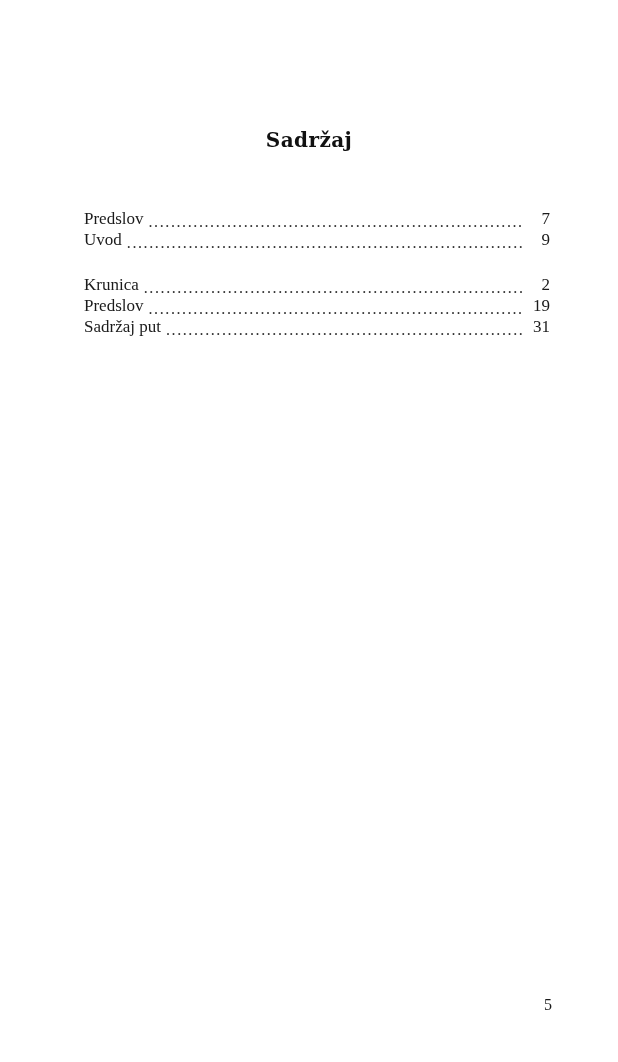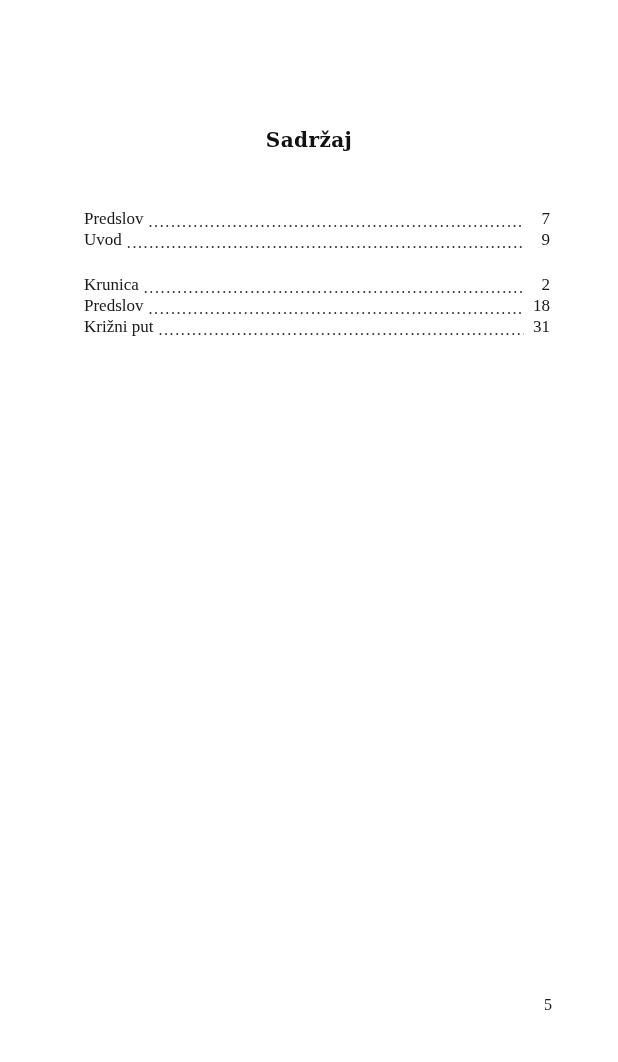--- a/index.html
+++ b/index.html
@@ -110,25 +110,25 @@
 
       <div class="toc-row">
         <span class="toc-label">Krunica</span>
         <span class="toc-leader">..................................................................................</span>
         <span class="toc-page">2</span>
       </div>
 
       <div class="toc-row">
         <span class="toc-label">Predslov</span>
         <span class="toc-leader">..................................................................................</span>
-        <span class="toc-page">18</span>
+        <span class="toc-page">19</span>
       </div>
 
       <div class="toc-row">
-        <span class="toc-label">Križni put</span>
+        <span class="toc-label">Sadržaj put</span>
         <span class="toc-leader">..................................................................................</span>
         <span class="toc-page">31</span>
       </div>
 
     </div>
 
   </div>
 
   <div class="folio">5</div>
 

